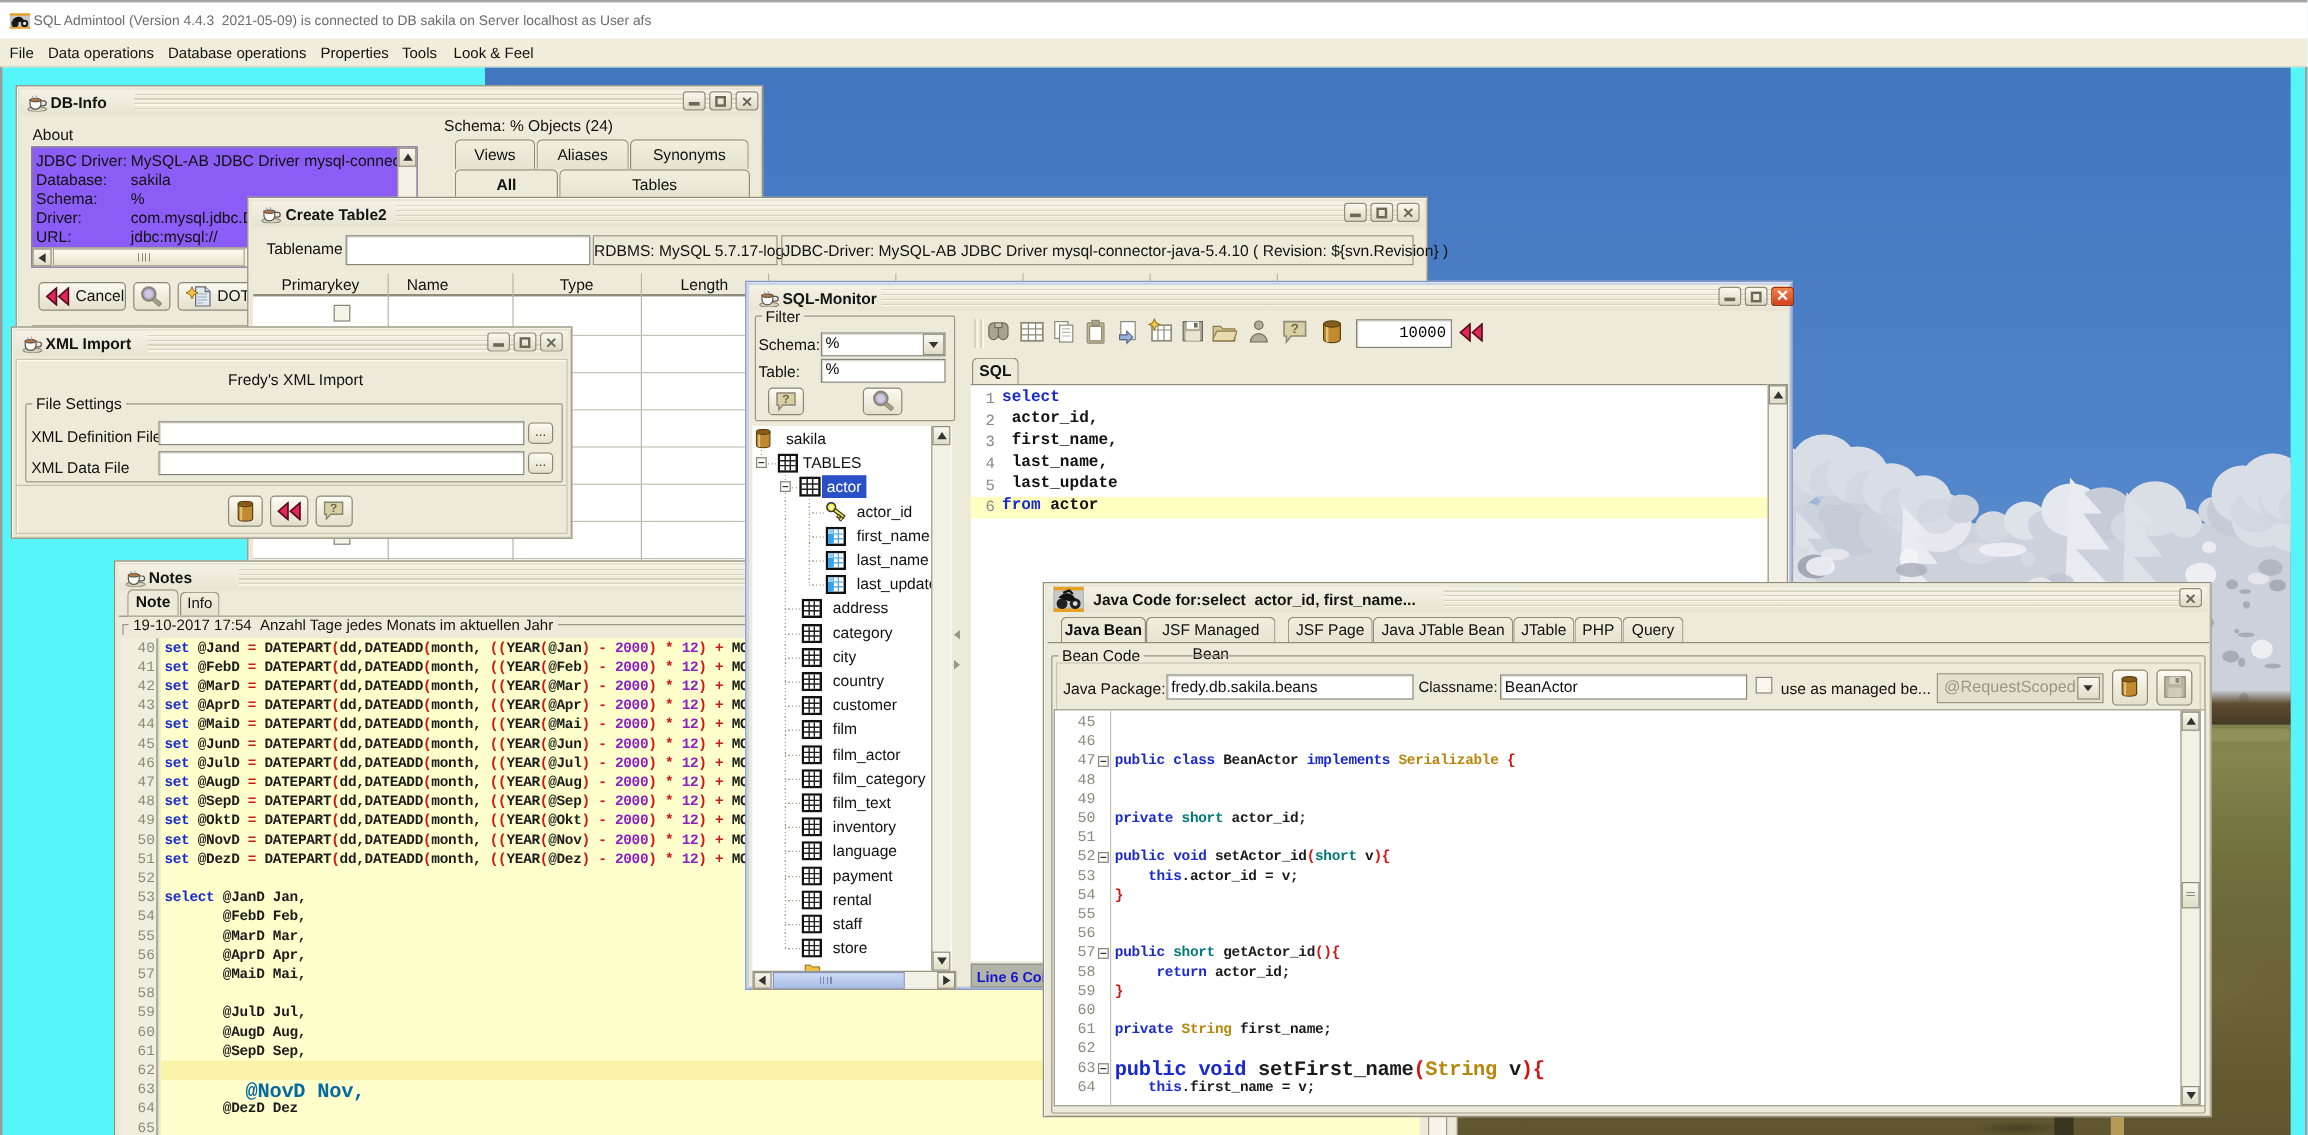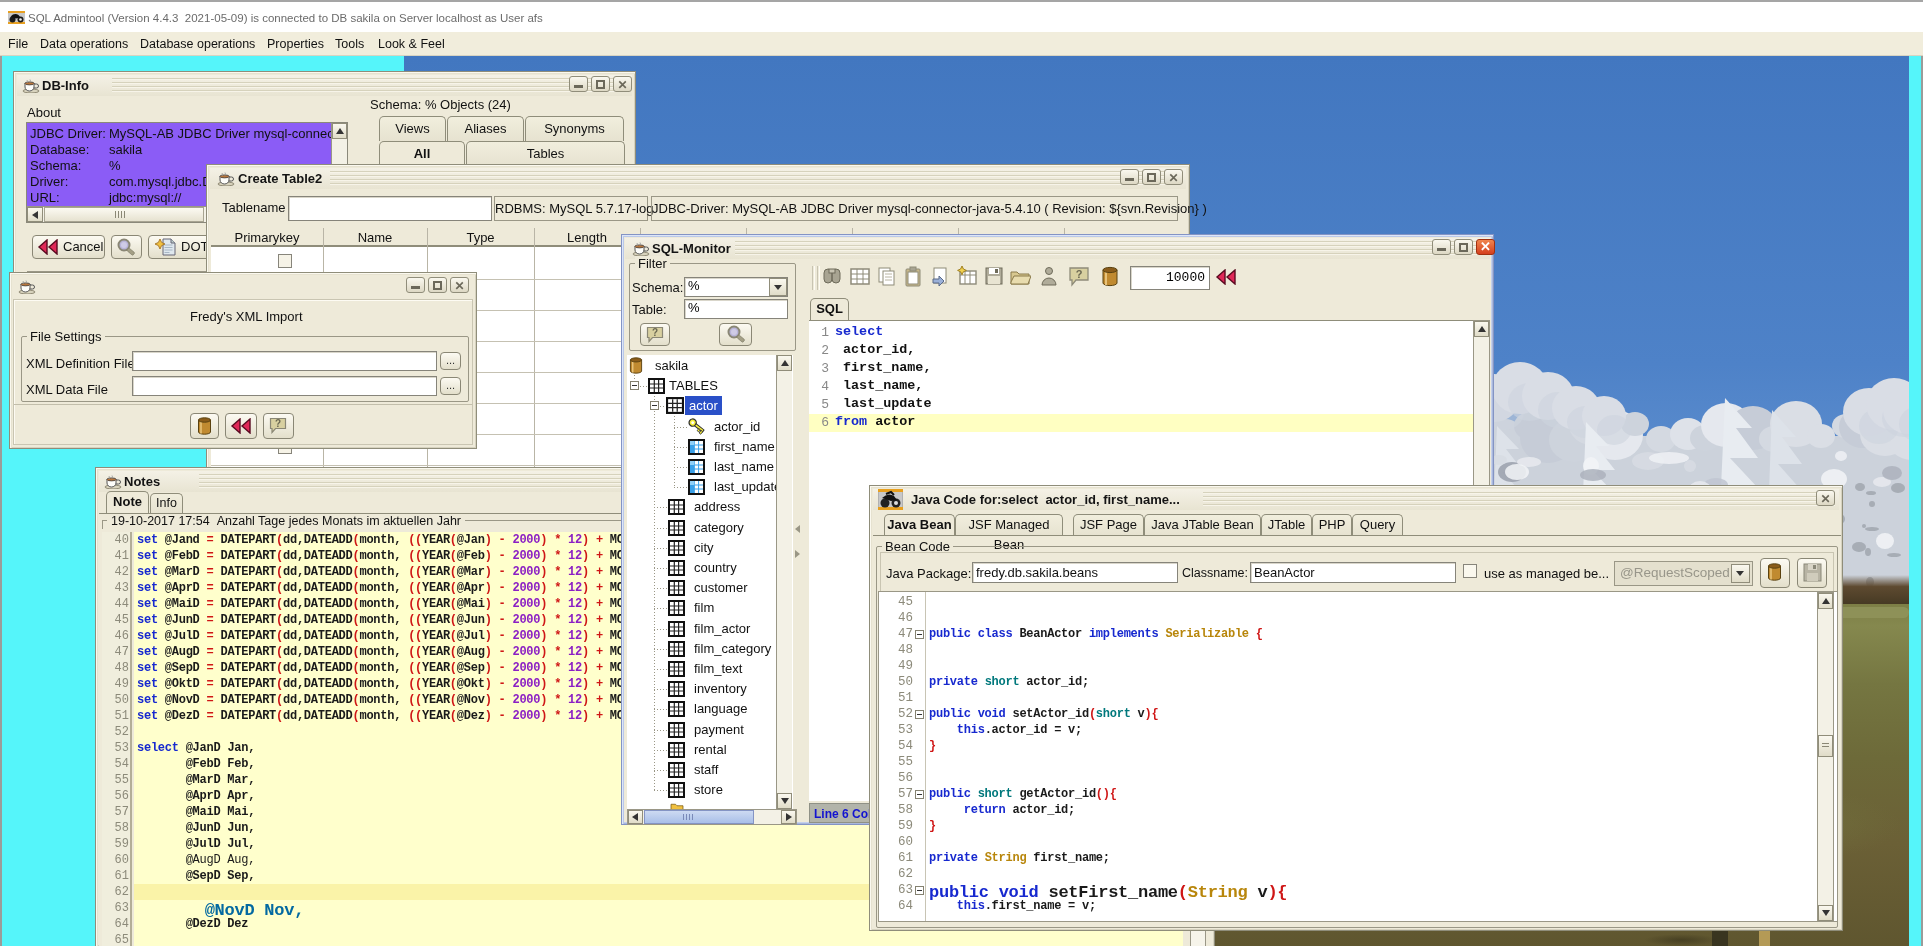--- a/index.html
+++ b/index.html
@@ -444,21 +444,21 @@
       <div class="tbt cl" style="left:957px;top:4px">
         <span style="position:absolute;left:0;right:0;top:1px;color:#6b685a;font-weight:bold;font-size:12px">✕</span>
       </div>
 <div class="lb" style="left:15px;top:35px">Tablename</div>
 <div class="tf" style="left:81px;top:31px;width:204px;height:25px"></div>
 <div class="ab" style="left:287px;top:31px;width:154px;height:25px;border:1px solid #9a9786;font-size:13px;color:#111;line-height:23px;text-align:center;white-space:nowrap">RDBMS: MySQL 5.7.17-log</div>
 <div class="ab" style="left:444px;top:31px;width:527px;height:25px;border:1px solid #9a9786;font-size:13px;color:#111;line-height:23px;text-align:center;white-space:nowrap">JDBC-Driver: MySQL-AB JDBC Driver mysql-connector-java-5.4.10 ( Revision: ${svn.Revision} )</div>
 <div class="ab" style="left:4px;top:63px;width:976px;height:699px;background:#fff">
 <div class="ab" style="left:0;top:0;width:976px;height:19px;background:#eeead9;border-bottom:2px solid #8f8d7a">
           <div class="lb" style="left:0;top:2px;width:112px;text-align:center">Primarykey</div>
-          <div class="lb" style="left:112px;top:2px;width:104px;text-align:center">Name</div>
+          <div class="lb" style="left:128px;top:2px;width:104px;">Name</div>
           <div class="lb" style="left:216px;top:2px;width:107px;text-align:center">Type</div>
           <div class="lb" style="left:323px;top:2px;width:106px;text-align:center">Length</div>
         </div>
 <div class="ab" style="left:112px;top:0;width:1px;height:699px;background:#b9b5a6"></div>
 <div class="ab" style="left:216px;top:0;width:1px;height:699px;background:#b9b5a6"></div>
 <div class="ab" style="left:323px;top:0;width:1px;height:699px;background:#b9b5a6"></div>
 <div class="ab" style="left:429px;top:0;width:1px;height:699px;background:#b9b5a6"></div>
 <div class="ab" style="left:535px;top:0;width:1px;height:699px;background:#b9b5a6"></div>
 <div class="ab" style="left:641px;top:0;width:1px;height:699px;background:#b9b5a6"></div>
 <div class="ab" style="left:747px;top:0;width:1px;height:699px;background:#b9b5a6"></div>
@@ -477,20 +477,24 @@
 <div class="cbx" style="left:67px;top:181px;background:#f6f3e7"></div>
 <div class="ab" style="left:0;top:237px;width:976px;height:1px;background:#c5c1b2"></div>
 <div class="cbx" style="left:67px;top:212px;background:#f6f3e7"></div>
 <div class="ab" style="left:0;top:268px;width:976px;height:1px;background:#c5c1b2"></div>
 <div class="cbx" style="left:67px;top:243px;background:#f6f3e7"></div>
 <div class="ab" style="left:0;top:299px;width:976px;height:1px;background:#c5c1b2"></div>
 <div class="cbx" style="left:67px;top:274px;background:#f6f3e7"></div>
 </div>
 </div>
 <div class="w" style="left:9px;top:272px;width:468px;height:177px;z-index:30">
+<div class="tb">
+        <span class="cap" style="left:25px">XML Import</span>
+        <div class="pins" style="left:110px"></div>
+      </div>
 <svg class="ab" style="left:8px;top:7px" width="18" height="14" viewBox="0 0 18 14">
         <ellipse cx="9" cy="12" rx="8" ry="2" fill="#d8d3bd" stroke="#77715c" stroke-width="0.8"></ellipse>
         <path d="M3 4 h9 v4 a4.5 4 0 0 1 -9 0 z" fill="#fdfdfa" stroke="#555" stroke-width="1"></path>
         <path d="M12 5 h2.5 a2 2 0 0 1 0 4 h-2.8" fill="none" stroke="#555" stroke-width="1"></path>
         <ellipse cx="7.5" cy="4.4" rx="4.5" ry="1.5" fill="#b9773d" stroke="#444" stroke-width="0.8"></ellipse>
         <path d="M5 1 q1 1.5 0 3 M8 0.5 q1 1.5 0 3" stroke="#999" stroke-width="0.8" fill="none"></path>
       </svg>
 <div class="tbt mn" style="left:396px;top:4px">
         <i></i>
       </div>
@@ -577,25 +581,24 @@
 <div class="ab mono" style="left:38px;top:227px;right:30px;overflow:hidden;font-size:12px;font-weight:bold;color:#1a1a1a;letter-spacing:-0.25px"><span class="kb">select</span> @JanD Jan,</div>
 <div class="ab mono" style="left:3px;top:243px;width:27px;text-align:right;font-size:12px;color:#8c8a7a">54</div>
 <div class="ab mono" style="left:38px;top:243px;right:30px;overflow:hidden;font-size:12px;font-weight:bold;color:#1a1a1a;letter-spacing:-0.25px">       @FebD Feb,</div>
 <div class="ab mono" style="left:3px;top:259px;width:27px;text-align:right;font-size:12px;color:#8c8a7a">55</div>
 <div class="ab mono" style="left:38px;top:259px;right:30px;overflow:hidden;font-size:12px;font-weight:bold;color:#1a1a1a;letter-spacing:-0.25px">       @MarD Mar,</div>
 <div class="ab mono" style="left:3px;top:275px;width:27px;text-align:right;font-size:12px;color:#8c8a7a">56</div>
 <div class="ab mono" style="left:38px;top:275px;right:30px;overflow:hidden;font-size:12px;font-weight:bold;color:#1a1a1a;letter-spacing:-0.25px">       @AprD Apr,</div>
 <div class="ab mono" style="left:3px;top:291px;width:27px;text-align:right;font-size:12px;color:#8c8a7a">57</div>
 <div class="ab mono" style="left:38px;top:291px;right:30px;overflow:hidden;font-size:12px;font-weight:bold;color:#1a1a1a;letter-spacing:-0.25px">       @MaiD Mai,</div>
 <div class="ab mono" style="left:3px;top:307px;width:27px;text-align:right;font-size:12px;color:#8c8a7a">58</div>
-<div class="ab mono" style="left:38px;top:307px;right:30px;overflow:hidden;font-size:12px;font-weight:bold;color:#1a1a1a;letter-spacing:-0.25px">       @JunD Jun,</div>
 <div class="ab mono" style="left:3px;top:323px;width:27px;text-align:right;font-size:12px;color:#8c8a7a">59</div>
 <div class="ab mono" style="left:38px;top:323px;right:30px;overflow:hidden;font-size:12px;font-weight:bold;color:#1a1a1a;letter-spacing:-0.25px">       @JulD Jul,</div>
 <div class="ab mono" style="left:3px;top:339px;width:27px;text-align:right;font-size:12px;color:#8c8a7a">60</div>
-<div class="ab mono" style="left:38px;top:339px;right:30px;overflow:hidden;font-size:12px;font-weight:normal;color:#1a1a1a;letter-spacing:-0.25px">       @AugD Aug,</div>
+<div class="ab mono" style="left:38px;top:339px;right:30px;overflow:hidden;font-size:12px;font-weight:bold;color:#1a1a1a;letter-spacing:-0.25px">       @AugD Aug,</div>
 <div class="ab mono" style="left:3px;top:355px;width:27px;text-align:right;font-size:12px;color:#8c8a7a">61</div>
 <div class="ab mono" style="left:38px;top:355px;right:30px;overflow:hidden;font-size:12px;font-weight:bold;color:#1a1a1a;letter-spacing:-0.25px">       @SepD Sep,</div>
 <div class="ab" style="left:35px;top:370px;right:30px;height:16px;background:#faf3a8"></div>
 <div class="ab mono" style="left:3px;top:371px;width:27px;text-align:right;font-size:12px;color:#8c8a7a">62</div>
 <div class="ab mono" style="left:3px;top:387px;width:27px;text-align:right;font-size:12px;color:#8c8a7a">63</div>
 <div class="ab mono" style="left:36px;top:387px;right:30px;overflow:hidden;font-size:17px;font-weight:bold;color:#0369a1;letter-spacing:-0.25px">       @NovD Nov,</div>
 <div class="ab mono" style="left:3px;top:403px;width:27px;text-align:right;font-size:12px;color:#8c8a7a">64</div>
 <div class="ab mono" style="left:38px;top:403px;right:30px;overflow:hidden;font-size:12px;font-weight:bold;color:#1a1a1a;letter-spacing:-0.25px">       @DezD Dez</div>
 <div class="ab mono" style="left:3px;top:419px;width:27px;text-align:right;font-size:12px;color:#8c8a7a">65</div>
 <div class="ab mono" style="left:38px;top:419px;right:30px;overflow:hidden;font-size:12px;font-weight:bold;color:#1a1a1a;letter-spacing:-0.25px"></div>

